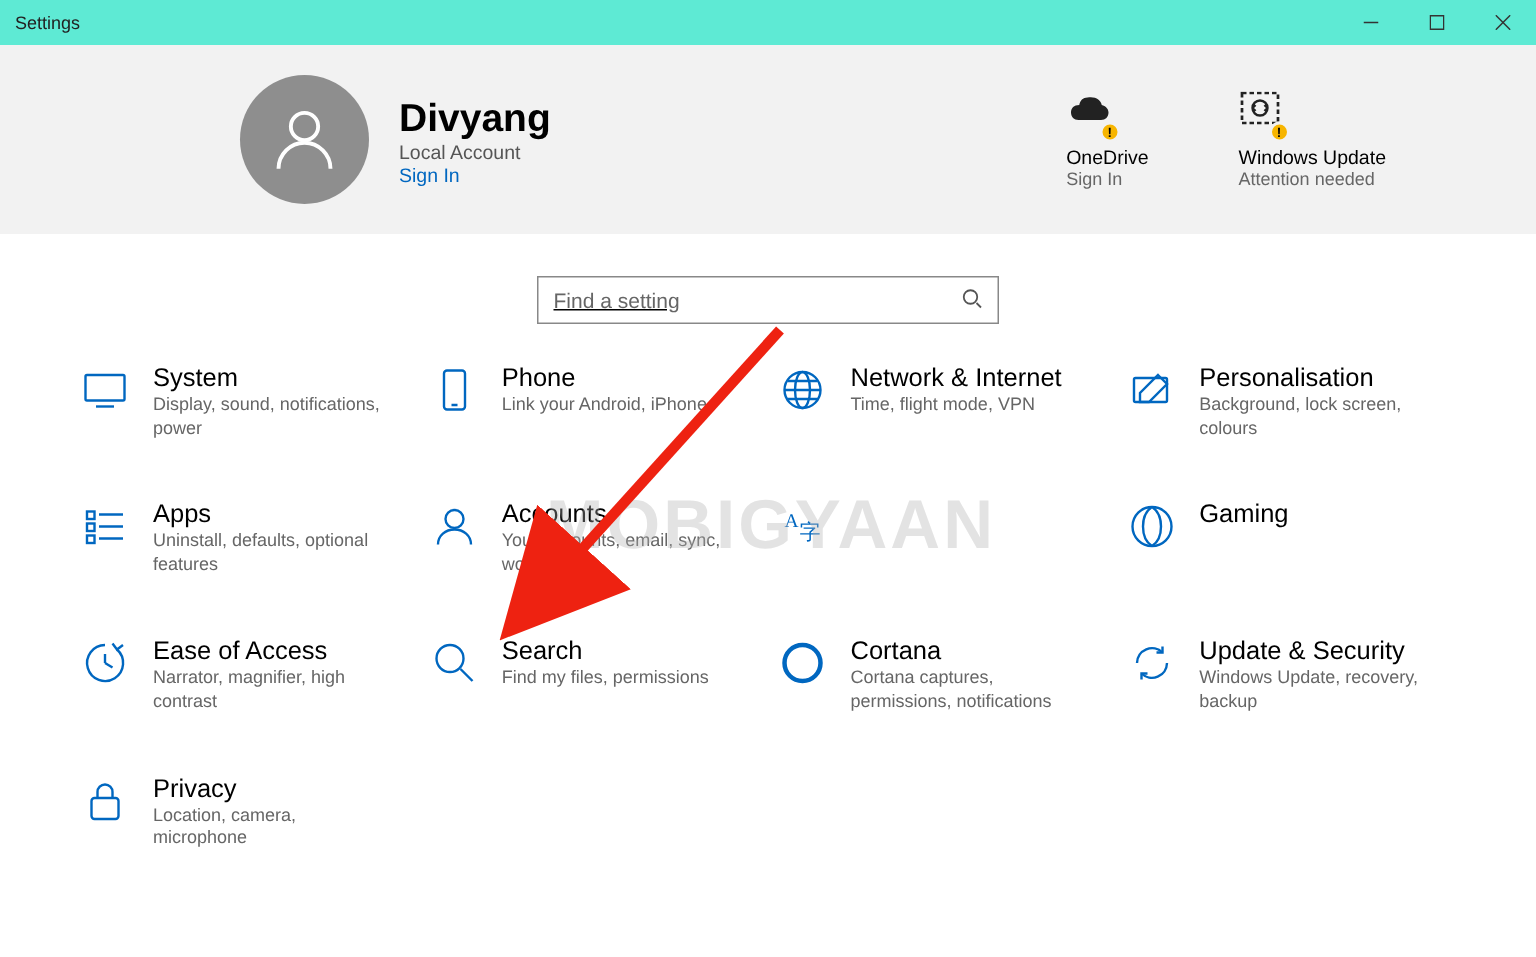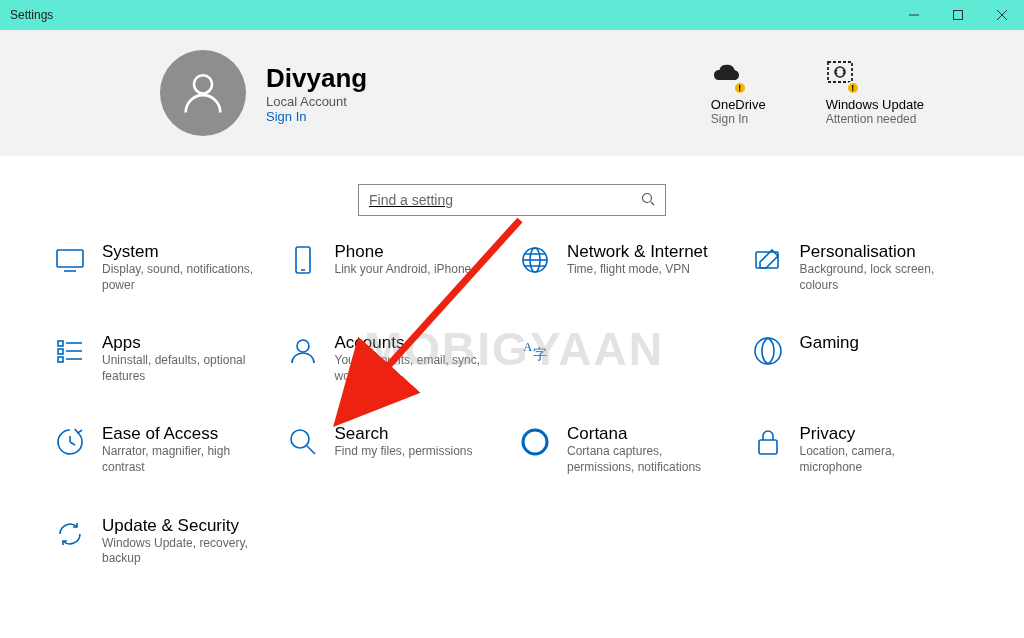--- a/index.html
+++ b/index.html
@@ -257,41 +257,41 @@
         </div>
     <div class="card-text">
           <div class="ct">Cortana</div>
           <div class="cs">Cortana captures, permissions, notifications</div>
         </div>
   </div>
 
   <div class="card">
     <div class="card-icon">
           <svg viewBox="0 0 32 32">
-            <rect x="7" y="14" width="18" height="14" rx="2"></rect>
-            <path d="M11 14v-4a5 5 0 0 1 10 0v4"></path>
-          </svg>
-        </div>
-    <div class="card-text">
-          <div class="ct">Privacy</div>
-          <div class="cs">Location, camera, microphone</div>
-        </div>
-  </div>
-
-  <div class="card">
-    <div class="card-icon">
-          <svg viewBox="0 0 32 32">
             <path d="M6 16a10 10 0 0 1 17-7M26 16a10 10 0 0 1-17 7"></path>
             <polyline points="23,5 23,9 19,9"></polyline>
             <polyline points="9,27 9,23 13,23"></polyline>
           </svg>
         </div>
     <div class="card-text">
           <div class="ct">Update &amp; Security</div>
           <div class="cs">Windows Update, recovery, backup</div>
+        </div>
+  </div>
+
+  <div class="card">
+    <div class="card-icon">
+          <svg viewBox="0 0 32 32">
+            <rect x="7" y="14" width="18" height="14" rx="2"></rect>
+            <path d="M11 14v-4a5 5 0 0 1 10 0v4"></path>
+          </svg>
+        </div>
+    <div class="card-text">
+          <div class="ct">Privacy</div>
+          <div class="cs">Location, camera, microphone</div>
         </div>
   </div>
 
 </div>
 
 <div class="watermark">MOBIGYAAN</div>
 
 <div class="arrow" style="left:360px; top:210px;">
   <svg width="200" height="190">
     <defs>

